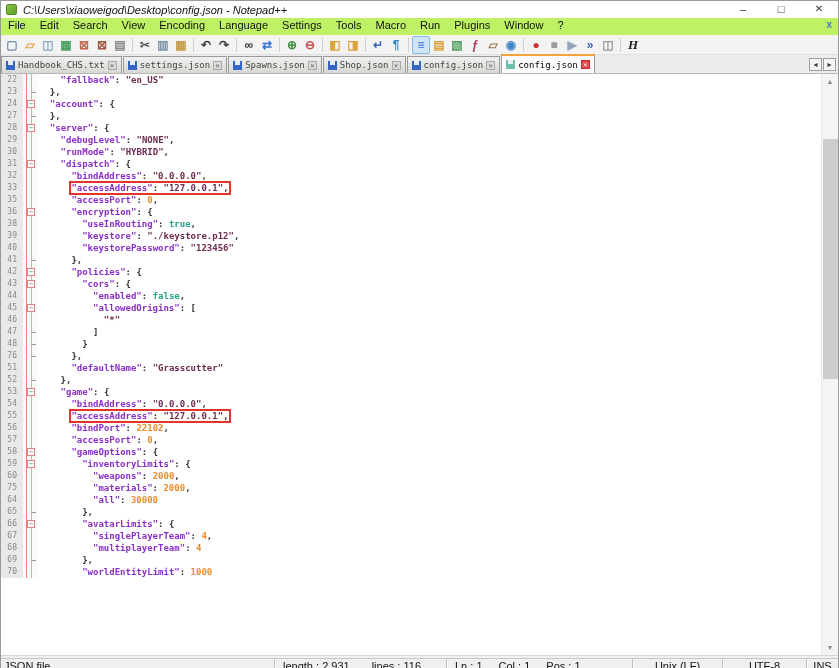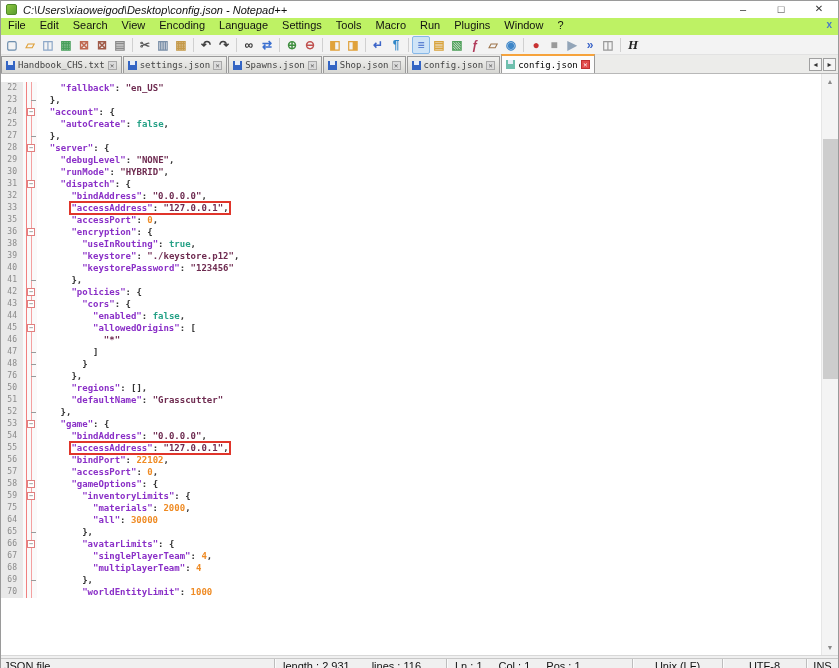--- a/index.html
+++ b/index.html
@@ -35,21 +35,21 @@
   .floppy { width: 9px; height: 9px; background: #3465c4; position: relative; flex: 0 0 auto; }
   .floppy::after { content: ""; position: absolute; left: 2px; top: 0; width: 5px; height: 4px; background: #e8eef8; }
   .tab.active .floppy { background: #6fbfae; }
   .tab-close { width: 9px; height: 9px; font-size: 7px; line-height: 8px; text-align: center; background: #dcdcdc; color: #555; border: 1px solid #a8a8a8; flex: 0 0 auto; }
   .tab.active .tab-close { background: #e14b4b; border-color: #c03030; color: #fff; }
   .tab-scroll { position: absolute; right: 2px; top: 3px; display: flex; gap: 1px; }
   .tab-scroll span { width: 13px; height: 13px; border: 1px solid #a0a0a0; background: #f4f4f4; font-size: 8px; line-height: 12px; text-align: center; color: #333; }
 
   
   .editor { position: relative; height: 581px; background: #ffffff; overflow: hidden; flex: 0 0 auto; }
-  .code-area { position: absolute; inset: 0 17px 0 0; overflow: hidden; margin-top: 8px; }
+  .code-area { position: absolute; inset: 0 17px 0 0; overflow: hidden; }
   .row { display: flex; height: 12px; line-height: 12px; font-family: "DejaVu Sans Mono", monospace; font-size: 9px; font-weight: bold; }
   .ln { width: 22px; flex: 0 0 auto; text-align: right; padding-right: 6px; background: #e9e9e9; color: #8a8a8a; font-size: 8px; font-weight: normal; }
   .fold { width: 14px; flex: 0 0 auto; position: relative; background: #fafafa;
           background-image: linear-gradient(#f08080,#f08080), linear-gradient(#f4a0a0,#f4a0a0);
           background-size: 1px 100%, 1px 100%; background-position: 3px 0, 8px 0; background-repeat: no-repeat; }
   .fbox { position: absolute; left: 4px; top: 2px; width: 8px; height: 8px; background: #fff; border: 1px solid #e08080; color: #666; font-size: 7px; line-height: 6px; text-align: center; font-weight: normal; }
   .ftick { position: absolute; left: 8px; top: 6px; width: 5px; height: 1px; background: #9a9a9a; }
   .codeline { white-space: pre; }
   .tk-k { color: #8a2fc7; }
   .tk-s { color: #6e2b50; }
@@ -203,25 +203,20 @@
           <span class="codeline" style="padding-left: 12.8px;"><span class="tk-p">},</span></span>
         </div>
         <div class="row">
           <span class="ln">24</span>
           <span class="fold">
             <span class="fbox">−</span>
           </span>
           <span class="codeline" style="padding-left: 12.8px;"><span class="tk-k">"account"</span><span class="tk-p">: {</span></span>
         </div>
         <div class="row">
-          <span class="ln">25</span>
-          <span class="fold"></span>
-          <span class="codeline" style="padding-left: 23.6px;"><span class="tk-k">"autoCreate"</span><span class="tk-p">: </span><span class="tk-w">false</span><span class="tk-p">,</span></span>
-        </div>
-        <div class="row">
           <span class="ln">27</span>
           <span class="fold">
             <span class="ftick"></span>
           </span>
           <span class="codeline" style="padding-left: 12.8px;"><span class="tk-p">},</span></span>
         </div>
         <div class="row">
           <span class="ln">28</span>
           <span class="fold">
             <span class="fbox">−</span>
@@ -335,25 +330,20 @@
           <span class="codeline" style="padding-left: 45.2px;"><span class="tk-p">}</span></span>
         </div>
         <div class="row">
           <span class="ln">76</span>
           <span class="fold">
             <span class="ftick"></span>
           </span>
           <span class="codeline" style="padding-left: 34.4px;"><span class="tk-p">},</span></span>
         </div>
         <div class="row">
-          <span class="ln">50</span>
-          <span class="fold"></span>
-          <span class="codeline" style="padding-left: 34.4px;"><span class="tk-k">"regions"</span><span class="tk-p">: [],</span></span>
-        </div>
-        <div class="row">
           <span class="ln">51</span>
           <span class="fold"></span>
           <span class="codeline" style="padding-left: 34.4px;"><span class="tk-k">"defaultName"</span><span class="tk-p">: </span><span class="tk-s">"Grasscutter"</span></span>
         </div>
         <div class="row">
           <span class="ln">52</span>
           <span class="fold">
             <span class="ftick"></span>
           </span>
           <span class="codeline" style="padding-left: 23.6px;"><span class="tk-p">},</span></span>
@@ -391,20 +381,25 @@
             <span class="fbox">−</span>
           </span>
           <span class="codeline" style="padding-left: 34.4px;"><span class="tk-k">"gameOptions"</span><span class="tk-p">: {</span></span>
         </div>
         <div class="row">
           <span class="ln">59</span>
           <span class="fold">
             <span class="fbox">−</span>
           </span>
           <span class="codeline" style="padding-left: 45.2px;"><span class="tk-k">"inventoryLimits"</span><span class="tk-p">: {</span></span>
+        </div>
+        <div class="row">
+          <span class="ln">60</span>
+          <span class="fold"></span>
+          <span class="codeline" style="padding-left: 56px;"><span class="tk-k">"weapons"</span><span class="tk-p">: </span><span class="tk-nu">2000</span><span class="tk-p">,</span></span>
         </div>
         <div class="row">
           <span class="ln">75</span>
           <span class="fold"></span>
           <span class="codeline" style="padding-left: 56px;"><span class="tk-k">"materials"</span><span class="tk-p">: </span><span class="tk-nu">2000</span><span class="tk-p">,</span></span>
         </div>
         <div class="row">
           <span class="ln">64</span>
           <span class="fold"></span>
           <span class="codeline" style="padding-left: 56px;"><span class="tk-k">"all"</span><span class="tk-p">: </span><span class="tk-nu">30000</span></span>

